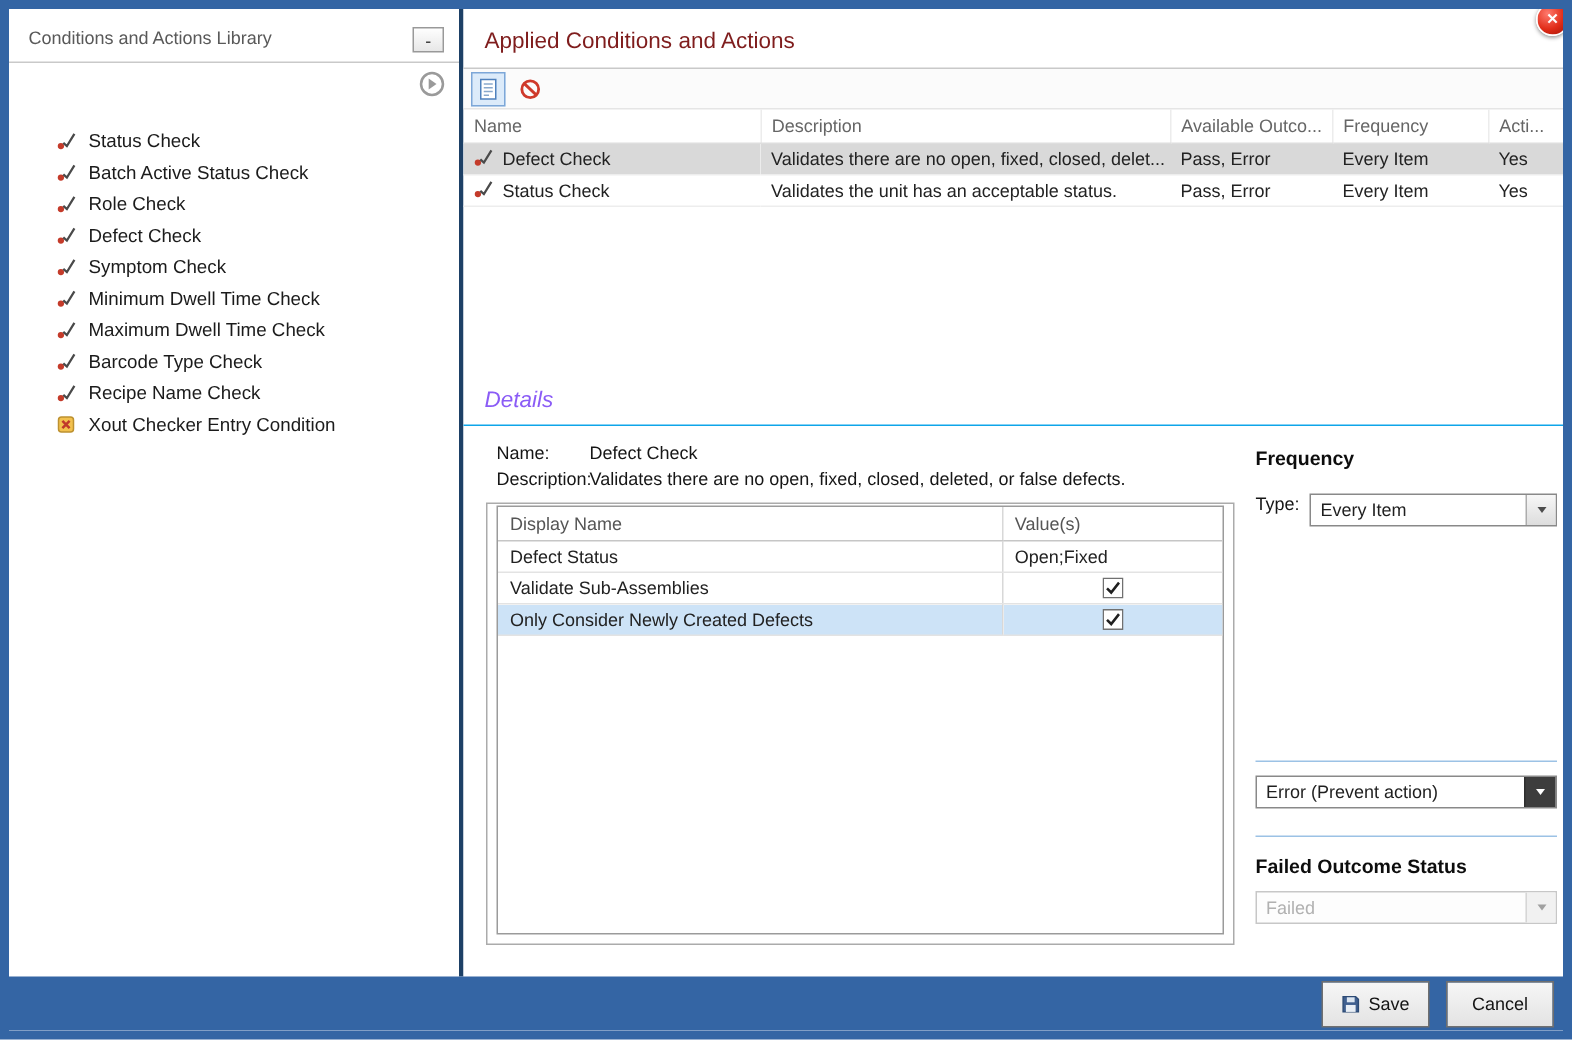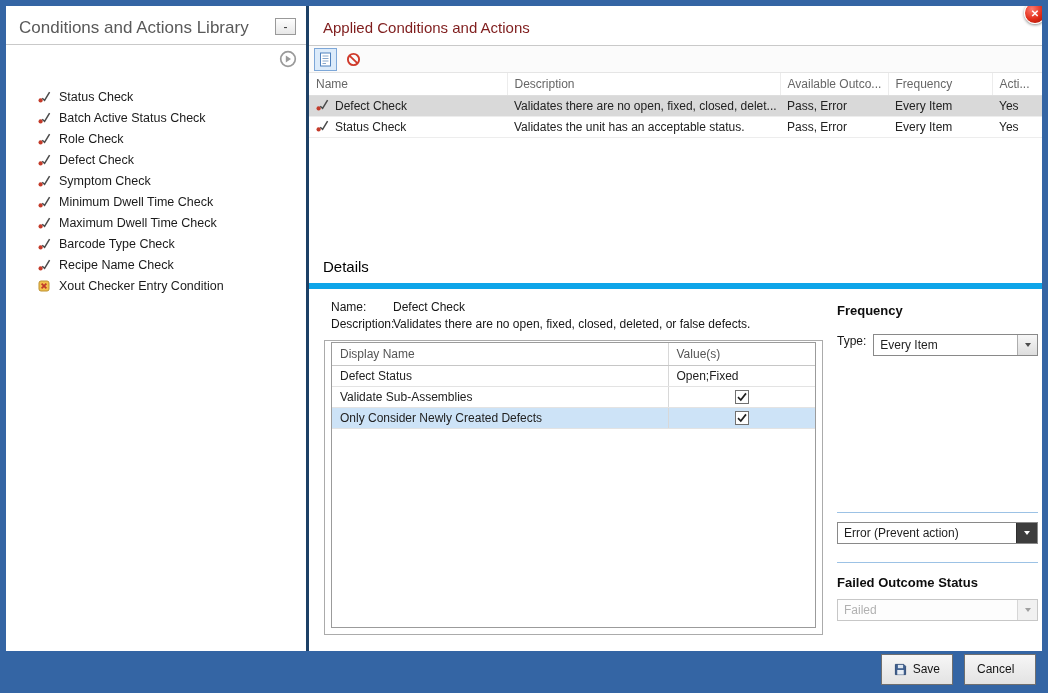--- a/index.html
+++ b/index.html
@@ -6,41 +6,41 @@
   body{font-family:"Liberation Sans",sans-serif;background:#fff;}
   .window{position:relative;width:1048px;height:693px;border:6px solid var(--frame-blue,#3465a4);background:#fff;box-sizing:border-box;overflow:hidden;}
   .close-btn{position:absolute;top:-4px;right:-4px;width:20px;height:20px;border-radius:50%;
     background:radial-gradient(circle at 34% 30%,#ff7a6e,#e02c18 55%,#9d1205);
     border:1px solid #fff;box-shadow:0 1px 3px rgba(0,0,0,.45);color:#fff;font-size:10px;font-weight:bold;
     display:flex;align-items:center;justify-content:center;z-index:9;cursor:pointer;}
   .main{position:absolute;top:0;left:0;right:0;bottom:36px;display:flex;}
   
   .left-panel{width:300px;min-width:300px;border-right:3px solid var(--divider-navy,#1d4066);display:flex;flex-direction:column;background:#fff;}
   .lib-header{display:flex;align-items:flex-start;padding:12px 10px 6px 13px;border-bottom:1px solid #c9c9c9;}
-  .lib-title{flex:1;font-size:17px;color:#595959;}
+  .lib-title{flex:1;font-size:12px;color:#595959;}
   .collapse-btn{width:21px;height:17px;border:1px solid #999;background:linear-gradient(#fefefe,#e7e7e7);font-size:12px;line-height:12px;color:#333;cursor:pointer;padding:0;font-family:inherit;}
   .lib-subbar{display:flex;justify-content:flex-end;padding:5px 9px 0 0;height:24px;}
   .expander{cursor:pointer;display:inline-flex;}
   .lib-list{padding:12px 0 0 31px;}
   .lib-item{display:flex;align-items:center;gap:8px;height:21px;font-size:12.5px;color:#1b1b1b;cursor:pointer;}
   .lib-item .ic{display:flex;width:14px;justify-content:center;}
   
   .right-panel{flex:1;display:flex;flex-direction:column;min-width:0;background:#fff;}
   .applied-header{padding:13px 14px 9px;font-size:15px;color:#7f1d1d;border-bottom:1px solid #c9c9c9;}
   .toolbar{height:26px;display:flex;align-items:center;gap:5px;padding:0 5px;background:#fbfbfb;}
   .tb-btn{width:21px;height:21px;display:flex;align-items:center;justify-content:center;border:1px solid transparent;cursor:pointer;}
   .tb-btn.selected{background:#dcebfa;border-color:#7da7d8;}
   .applied-wrap{height:176px;border-top:1px solid #e5e5e5;}
   table.applied{width:100%;border-collapse:collapse;table-layout:fixed;font-size:12px;}
   table.applied th{font-weight:normal;text-align:left;color:#666;padding:4px 7px;height:22px;border-bottom:1px solid #dedede;border-right:1px solid #ececec;box-sizing:border-box;white-space:nowrap;overflow:hidden;}
   table.applied th:last-child{border-right:none;}
   table.applied td{padding:0 7px;height:21px;color:#222;border-bottom:1px solid #ededed;white-space:nowrap;overflow:hidden;box-sizing:border-box;}
   table.applied tr.selected td{background:var(--selected-row-gray,#d9d9d9);}
   .name-inner{display:flex;align-items:center;gap:6px;}
-  .details-header{padding:9px 14px 8px;font-size:15px;color:#000000;border-bottom:6px solid #0ea5e9;}
+  .details-header{padding:9px 14px 8px;font-size:15px;color:#8b5cf6;border-bottom:1px solid #0ea5e9;font-style:italic;}
   .details-body{flex:1;display:flex;padding:8px 0 0 15px;min-height:0;}
   .details-leftcol{width:499px;min-width:499px;}
   .meta-row{display:flex;margin:3px 0 3px 7px;font-size:12px;color:#161616;}
   .meta-label{width:62px;}
   .meta-value{flex:1;}
   .groupbox{margin-top:9px;width:497px;height:293px;border:1px solid #ababab;display:flex;flex-direction:column;background:#fff;}
   .groupbox-title{padding:6px 12px 5px;font-size:12.5px;color:#3d3d3d;}
   .opt-wrap{flex:1;margin:1px 6px 6px;border:1px solid #9b9b9b;overflow:hidden;}
   table.opts{width:100%;border-collapse:collapse;table-layout:fixed;font-size:12px;}
   table.opts th{font-weight:normal;text-align:left;color:#555;padding:4px 8px;height:22px;border-bottom:1px solid #c6c6c6;box-sizing:border-box;}
@@ -65,21 +65,21 @@
   .hsep{border-top:1px solid var(--separator-blue,#9cc2e5);}
   .hsep2{margin-top:18px;}
   .st-fo{margin-top:12px;}
   .fo-combo{margin-top:9px;}
   .combo.disabled{border-color:#c7c7c7;background:#fdfdfd;}
   .combo.disabled .txt{color:#b1b1b1;}
   .combo.disabled .cbtn{background:#f1f1f1;border-left-color:#d6d6d6;cursor:default;}
   .combo.disabled .tri{border-top-color:#a0a0a0;}
   
   .footer{position:absolute;left:0;right:0;bottom:0;height:36px;background:var(--frame-blue,#3465a4);display:flex;align-items:center;justify-content:flex-end;gap:11px;padding:0 6px;}
-  .fbtn{height:31px;min-width:72px;display:flex;align-items:center;justify-content:space-between;gap:5px;border:1px solid #6f6f6f;background:linear-gradient(#f6f6f6,#e3e3e3);font-family:inherit;font-size:12px;color:#141414;padding:0 12px;cursor:pointer;}
+  .fbtn{height:31px;min-width:72px;display:flex;align-items:center;justify-content:center;gap:5px;border:1px solid #6f6f6f;background:linear-gradient(#f6f6f6,#e3e3e3);font-family:inherit;font-size:12px;color:#141414;padding:0 12px;cursor:pointer;}
 </style>
 </head>
 <body>
 
 <div class="window">
   <div class="close-btn">✕</div>
 
   <div class="main">
 
     <div class="left-panel">

